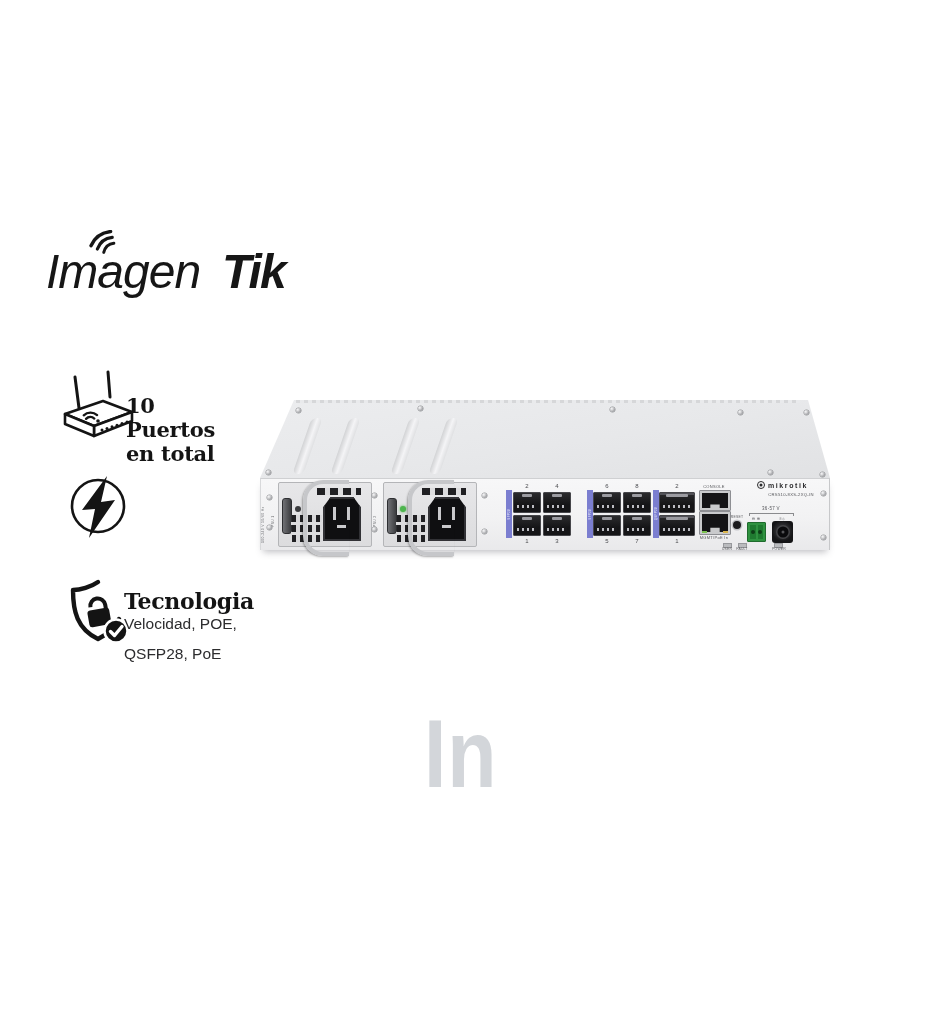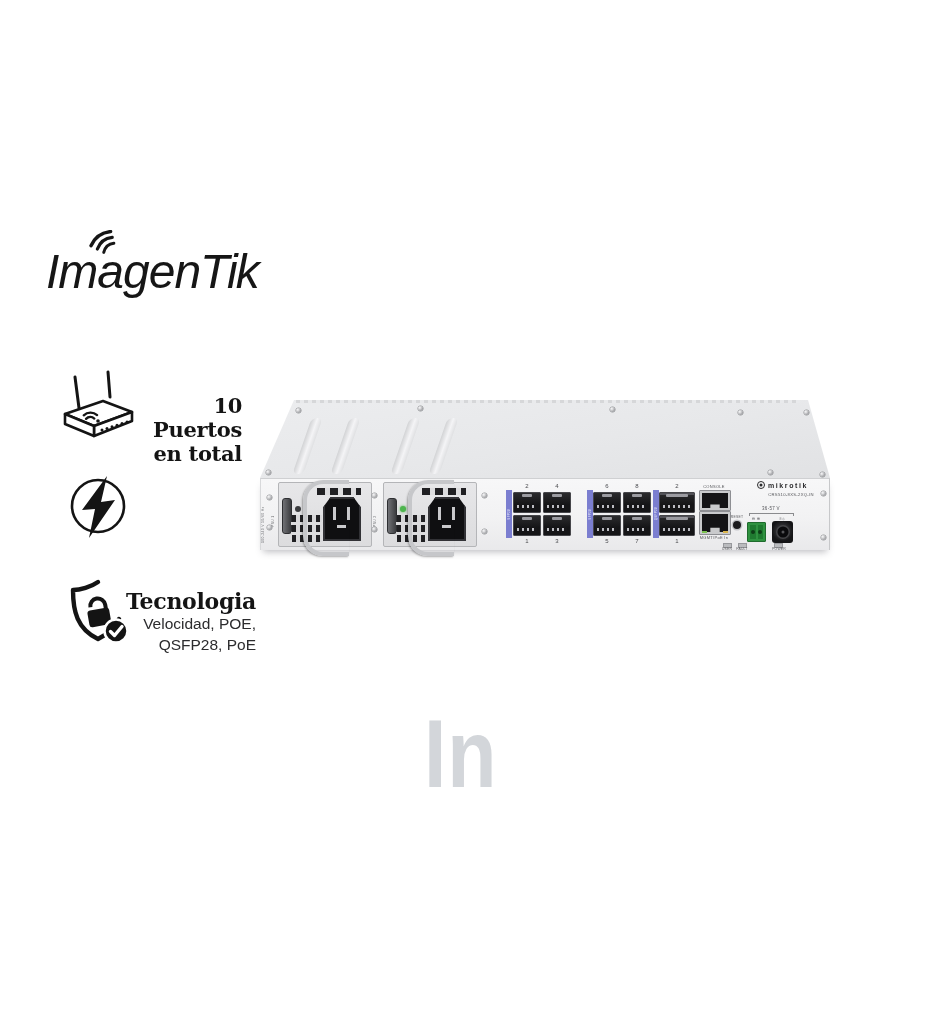--- a/index.html
+++ b/index.html
@@ -4,26 +4,26 @@
 <style>
   html,body{margin:0;padding:0;background:#fff;}
   .canvas{position:relative;width:934px;height:1018px;background:#ffffff;overflow:hidden;
           font-family:"Liberation Sans",sans-serif;color:#1a1a1a;}
   .abs{position:absolute;}
 
   
   .brand{position:absolute;left:46px;top:248px;white-space:nowrap;font-style:italic;
          font-size:48px;letter-spacing:-1px;color:#161616;line-height:1;}
   .brand .mikro{font-weight:400;}
-  .brand .tik{font-weight:400;letter-spacing:-2px;}
+  .brand .tik{font-weight:700;letter-spacing:-2px;margin-left:22px;}
   .brand-arcs{position:absolute;left:88px;top:230px;}
 
   
   .f-icon{position:absolute;}
-  .f-text{position:absolute;text-align:right;}
+  .f-text{position:absolute;text-align:left;}
   .f-title{font-family:"DejaVu Serif","Liberation Serif",serif;font-weight:bold;
            font-size:21px;line-height:24px;color:#141414;letter-spacing:-0.3px;}
   .f-detail{font-size:15.5px;line-height:18px;color:#2c2c2e;font-weight:500;margin-top:2px;}
 
   
   .device{position:absolute;left:256px;top:386px;width:576px;height:172px;}
   .top-panel{position:absolute;left:4px;top:10px;width:570px;height:82px;
              clip-path:polygon(34px 4px,548px 4px,570px 82px,0px 82px);
              background:linear-gradient(172deg,#ecedef 0%,#e7e8ea 55%,#e1e2e4 100%);}
   .top-panel::before{content:"";position:absolute;left:36px;right:30px;top:4px;height:3px;
@@ -171,21 +171,21 @@
     <g transform="rotate(-10 34 32)">
       <path d="M27 28 a7.5 7.5 0 0 1 15 0 v6" fill="none" stroke="#141414" stroke-width="4"></path>
       <rect x="23" y="31" width="22" height="17" rx="3" fill="#141414"></rect>
     </g>
     <circle cx="52" cy="53" r="11.5" fill="#141414" stroke="#ffffff" stroke-width="2.5"></circle>
     <path d="M46.5 53.5 L50.5 57.5 L58 48.5" fill="none" stroke="#ffffff" stroke-width="3.4" stroke-linecap="round" stroke-linejoin="round"></path>
   </svg>
   <div class="f-text" style="left:124px;top:589px;width:132px;">
     <div class="f-title" style="font-size:22px;">Tecnologia</div>
     <div class="f-detail">Velocidad, POE,</div>
-    <div class="f-detail" style="margin-top:3px;">QSFP28, PoE</div>
+    <div class="f-detail" style="margin-top:12px;">QSFP28, PoE</div>
   </div>
 
   <div class="device">
 
     <div class="top-panel">
       <div class="ridge" style="left:42px;"></div>
       <div class="ridge" style="left:80px;"></div>
       <div class="ridge" style="left:140px;"></div>
       <div class="ridge" style="left:178px;"></div>
       <div class="screw" style="left:36px;top:12px;"></div>

